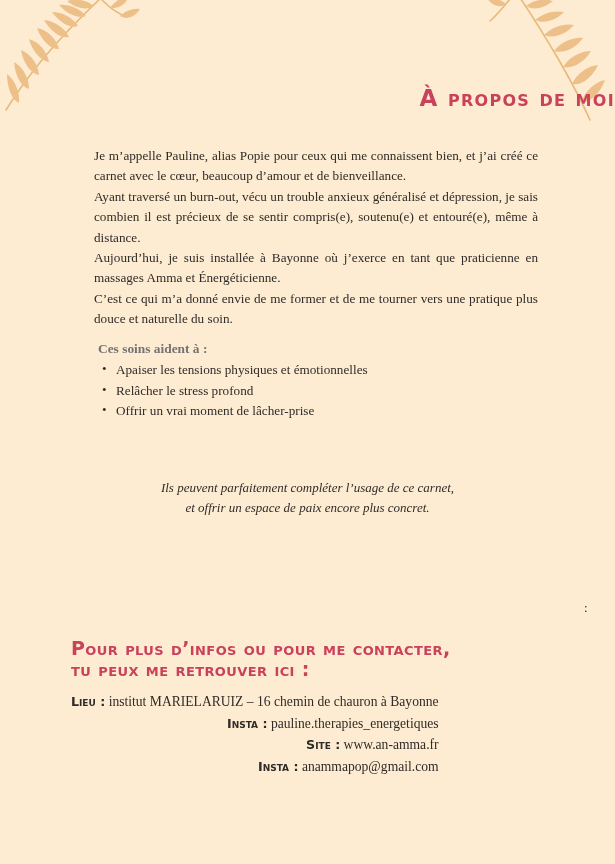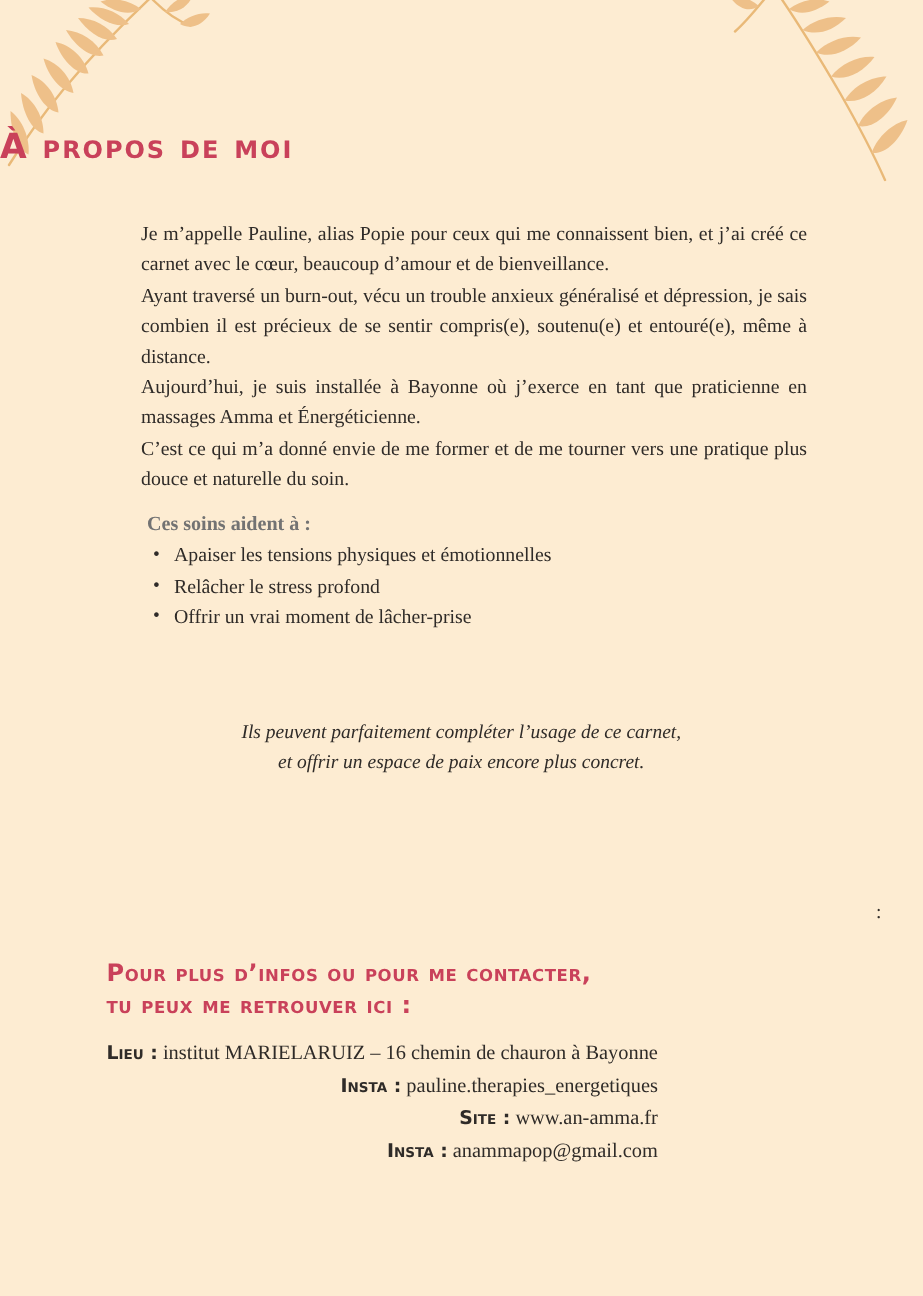--- a/index.html
+++ b/index.html
@@ -28,21 +28,21 @@
   }
   .branch-tl { top: -6px; left: -10px; }
   .branch-tr { top: -10px; right: -6px; }
 
   
   .title {
     position: absolute;
     top: 70px;
     left: 0;
     width: 615px;
-    text-align: left;
+    text-align: right;
     font-family: "DejaVu Sans", sans-serif;
     font-weight: bold;
     font-size: 23px;
     letter-spacing: 1.3px;
     color: #c9415a;
     font-variant: small-caps;
   }
 
   
   .body-copy {
@@ -116,21 +116,21 @@
     color: #2f2b28;
   }
 
   
   .contact-heading {
     position: absolute;
     top: 638px;
     left: 71px;
     font-family: "DejaVu Sans", sans-serif;
     font-weight: bold;
-    font-size: 16px;
+    font-size: 19px;
     letter-spacing: 0.4px;
     line-height: 21px;
     color: #c9415a;
     font-variant: small-caps;
   }
   .contact-heading div { white-space: nowrap; }
 
   .contact-list {
     position: absolute;
     top: 691px;

